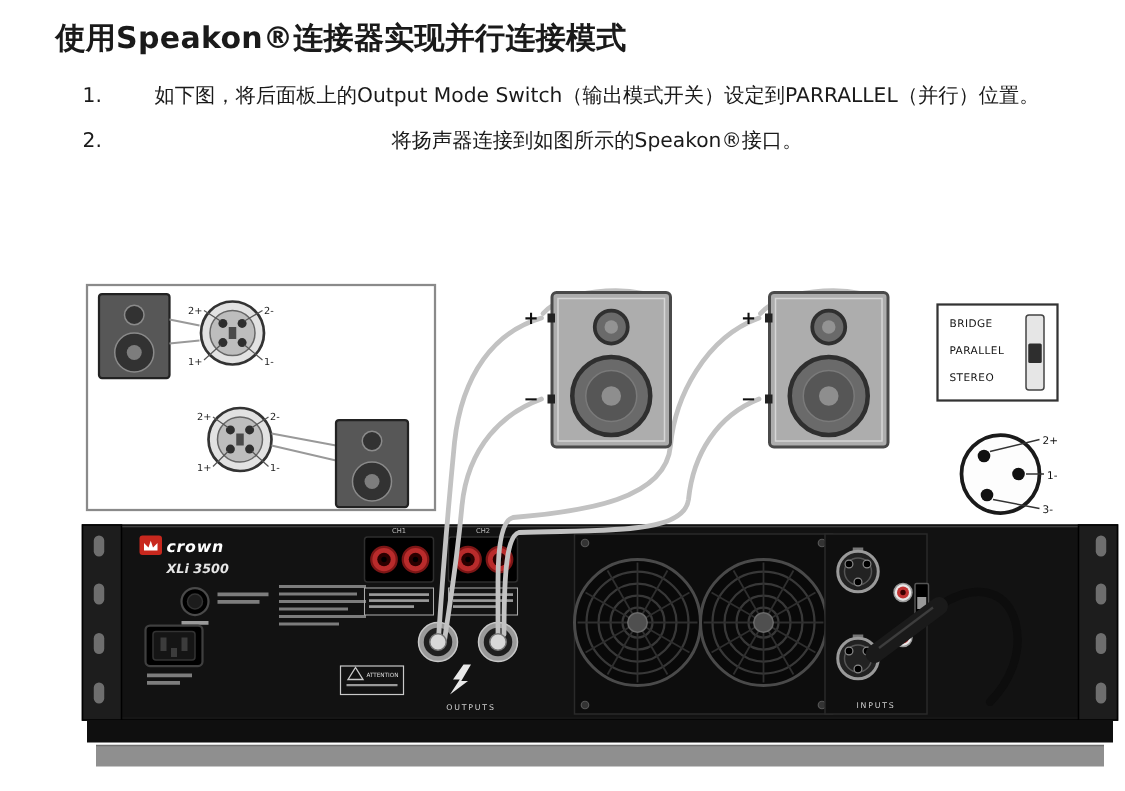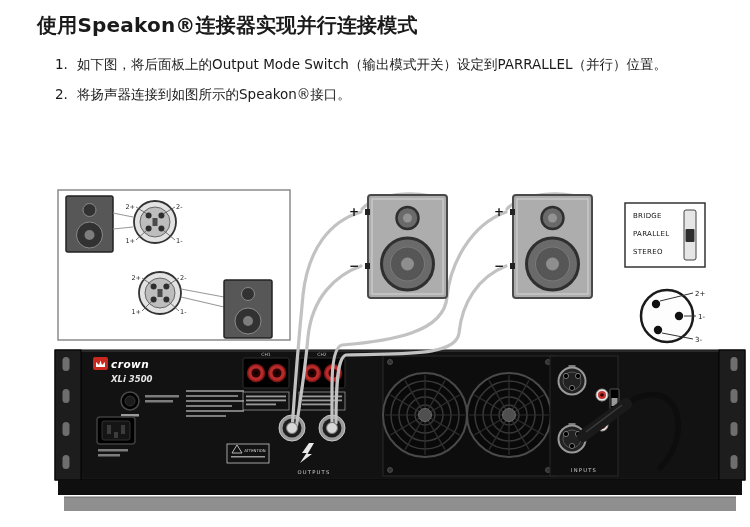--- a/index.html
+++ b/index.html
@@ -10,21 +10,21 @@
     font-family: "DejaVu Sans", "Liberation Sans", sans-serif;
     color: #1a1a1a;
     position: relative;
     overflow: hidden;
   }
   .content { position: absolute; left: 37px; top: 12px; width: 682px; }
   .title { font-size: 20px; font-weight: 700; margin: 0 0 15px 0; letter-spacing: .2px; }
   .intro { font-size: 13.5px; margin: 0 0 14px 0; }
   .step { display: flex; padding-left: 18px; margin-bottom: 9px; font-size: 13.5px; line-height: 1.55; }
   .step-num { width: 22px; flex: none; }
-  .step-text { flex: 1; }
+  .step-text { flex: 1; text-align: center; }
   .diagram { position: absolute; left: 0; top: 185px; }
   svg text { font-family: "DejaVu Sans", "Liberation Sans", sans-serif; }
 </style>
 </head>
 <body>
 
 <div class="content">
   <h1 class="title">使用Speakon®连接器实现并行连接模式</h1>
   <div class="step">
     <span class="step-num">1.</span>

